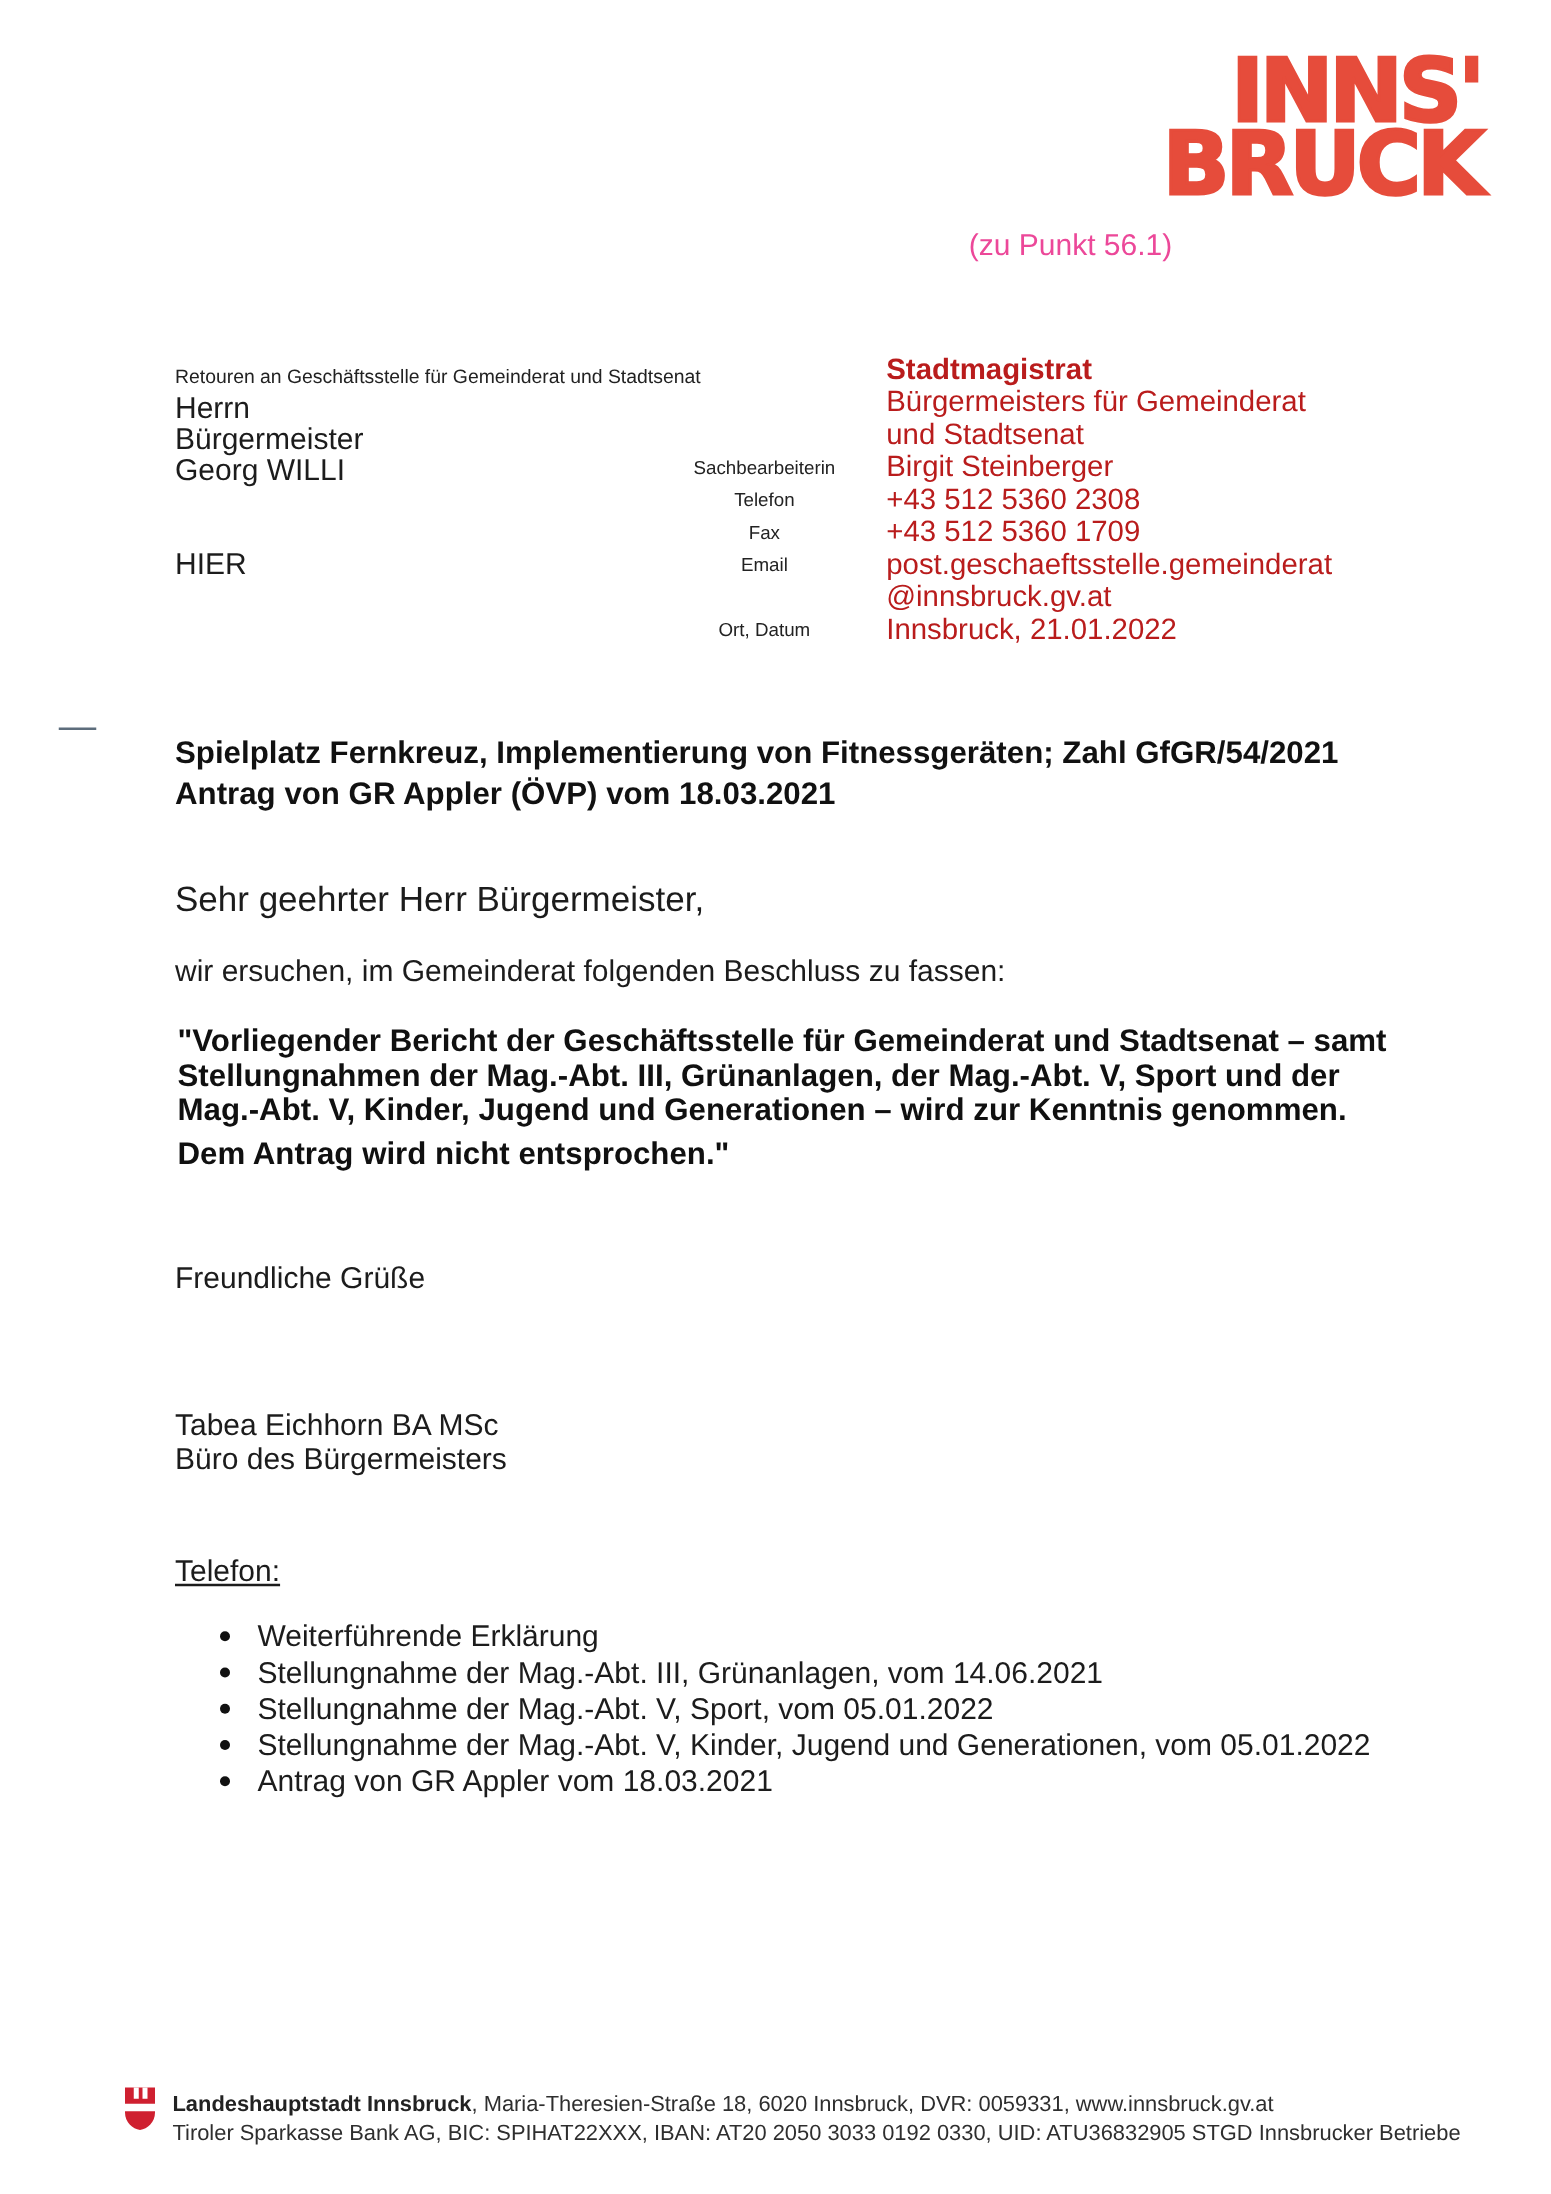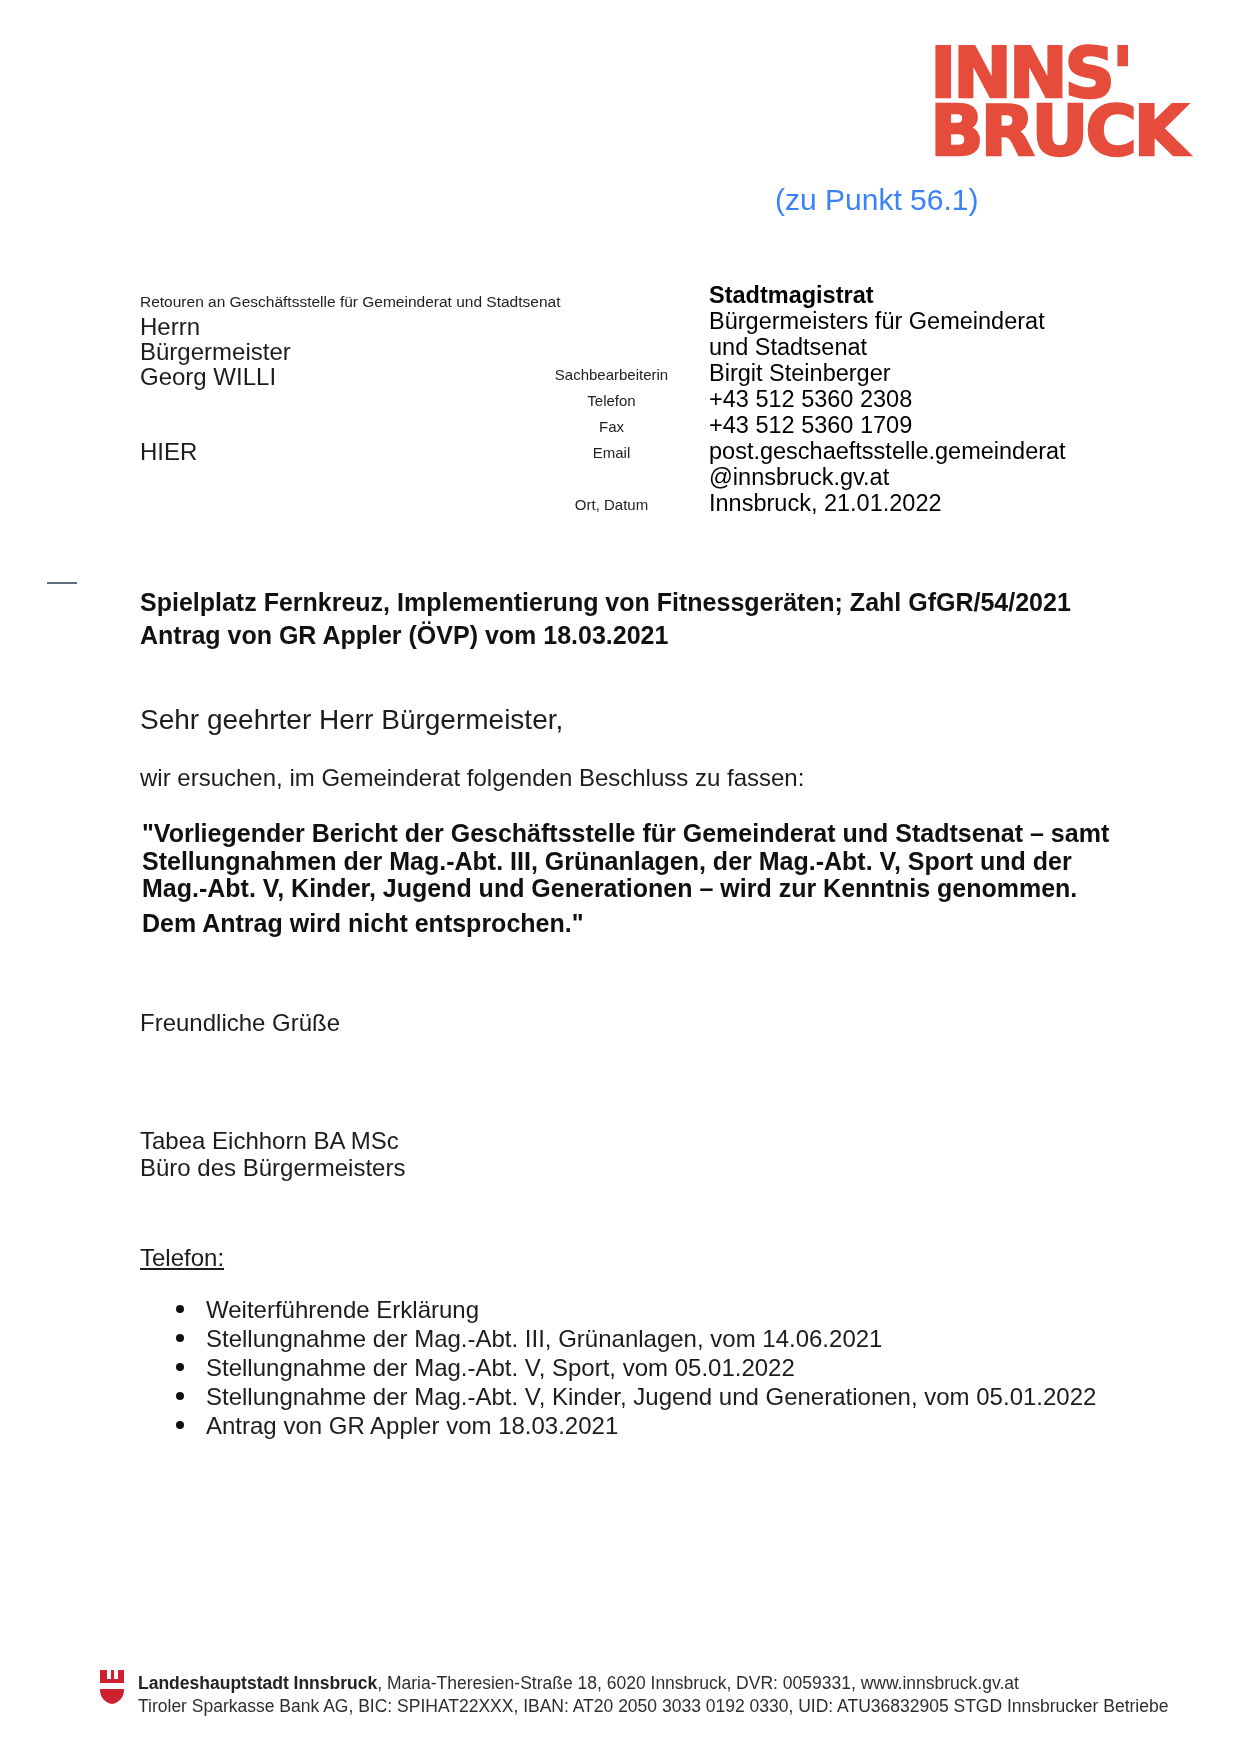--- a/index.html
+++ b/index.html
@@ -7,52 +7,52 @@
     position:relative;
     width:1241px;height:1755px;
     background:#ffffff;
     font-family:"Liberation Sans", sans-serif;
     color:#1c1c1c;
     overflow:hidden;
   }
   
   .logo{
     position:absolute;top:44px;right:56px;
-    text-align:left;
+    text-align:right;
     font-family:"DejaVu Sans", sans-serif;
     font-weight:bold;
     font-size:70px;
     line-height:58px;
     letter-spacing:-3px;
     color:#e64c3b;
     -webkit-text-stroke:2.5px #e64c3b;
   }
   .ref-note{
     position:absolute;left:775px;top:183px;
-    font-size:30px;color:#3b82f6;
+    font-size:24px;color:#ec4899;
   }
   
   .recipient{position:absolute;left:140px;top:293px;}
   .return-line{font-size:15.5px;color:#222;margin-bottom:3px;}
   .recipient-lines{font-size:24px;line-height:25px;}
   .recipient-city{position:absolute;left:140px;top:438px;font-size:24px;}
   
   .sender-grid{
     position:absolute;left:530px;top:282px;
     display:grid;
     grid-template-columns:163px 480px;
     grid-auto-rows:26px;
     column-gap:16px;
     align-items:baseline;
   }
   .sender-grid .lbl{
     font-size:15px;color:#222;text-align:center;
     align-self:center;padding-top:3px;
   }
-  .sender-grid .val{font-size:23.5px;color:#000000;}
+  .sender-grid .val{font-size:23.5px;color:#b91c1c;}
   .sender-grid .val.bold{font-weight:bold;}
   
   .fold-mark{
     position:absolute;left:47px;top:582px;width:30px;height:0;
     border-top:2px solid #5d6d7c;
   }
   
   .subject{
     position:absolute;left:140px;top:586px;
     font-size:25px;font-weight:bold;line-height:33px;color:#111;

